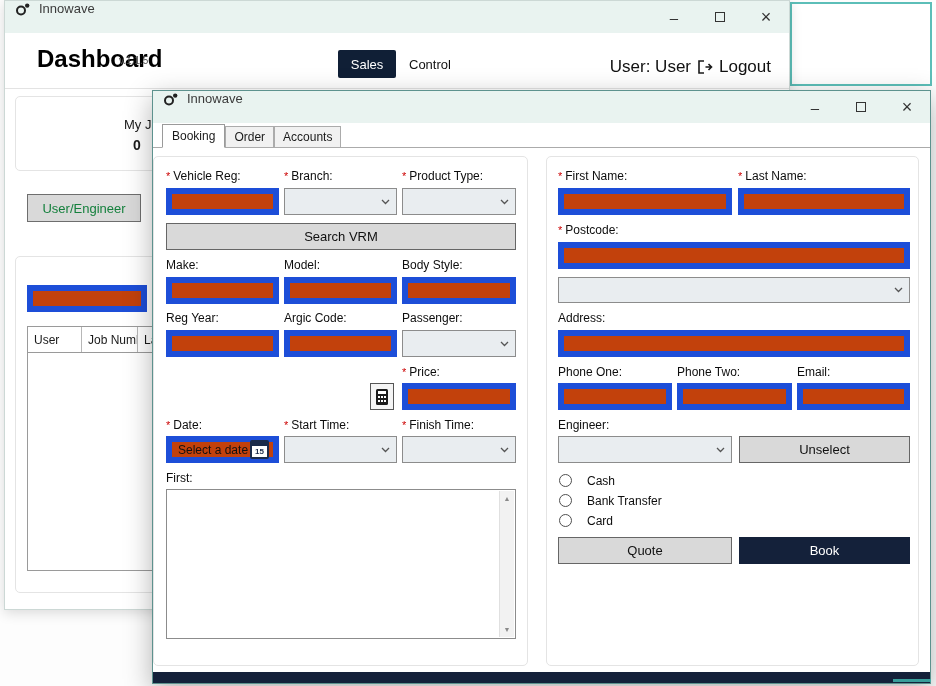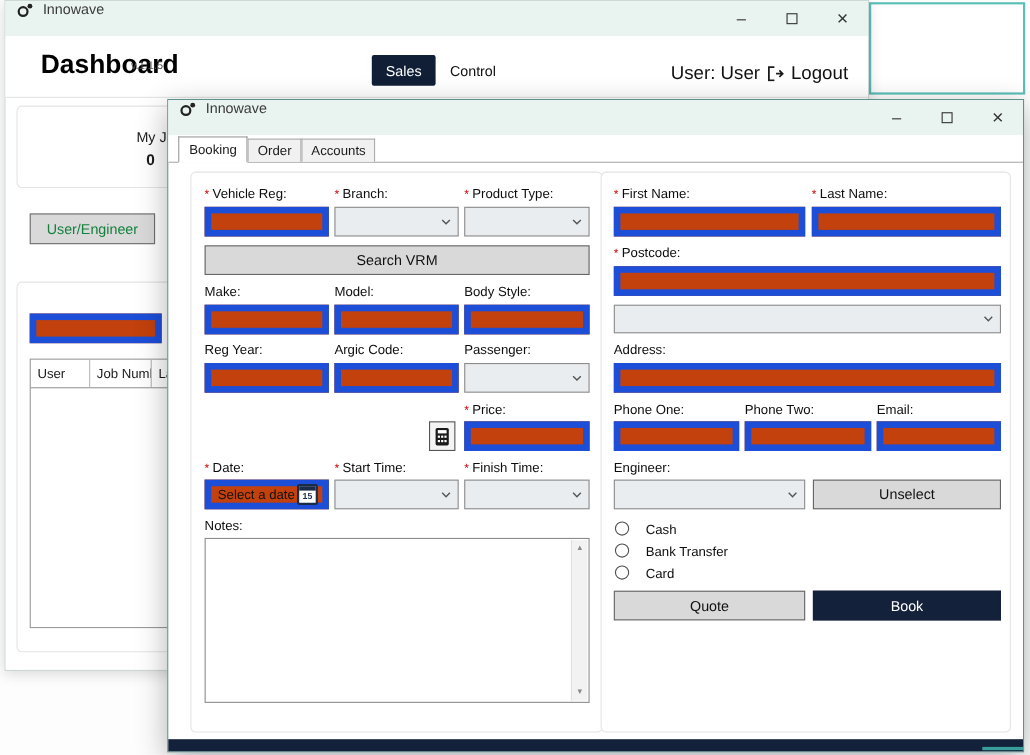--- a/index.html
+++ b/index.html
@@ -143,21 +143,21 @@
       <span class="win-btn close">×</span>
     </div>
   </div>
 
   <div class="tabstrip">
     <div class="tab active">Booking</div>
     <div class="tab">Order</div>
     <div class="tab">Accounts</div>
   </div>
 
-  <div class="card" style="left:20px;top:65px;width:375px;height:510px">
+  <div class="card" style="left:0;top:65px;width:375px;height:510px">
 
     <div class="flabel" style="left:12px;top:12px"><span class="req">*</span><span>Vehicle Reg:</span></div>
     <div class="flabel" style="left:130px;top:12px"><span class="req">*</span><span>Branch:</span></div>
     <div class="flabel" style="left:248px;top:12px"><span class="req">*</span><span>Product Type:</span></div>
 
     <div class="tinput" style="left:12px;top:31px;width:113px"></div>
     <div class="combo" style="left:130px;top:31px;width:113px">
         <span class="chev"><svg width="9" height="6" viewBox="0 0 9 6">
             <path d="M1 1l3.5 3.5L8 1" fill="none" stroke="#555" stroke-width="1.3"></path>
           </svg></span>
@@ -220,21 +220,21 @@
         <span class="chev"><svg width="9" height="6" viewBox="0 0 9 6">
             <path d="M1 1l3.5 3.5L8 1" fill="none" stroke="#555" stroke-width="1.3"></path>
           </svg></span>
       </div>
     <div class="combo" style="left:248px;top:279px;width:114px">
         <span class="chev"><svg width="9" height="6" viewBox="0 0 9 6">
             <path d="M1 1l3.5 3.5L8 1" fill="none" stroke="#555" stroke-width="1.3"></path>
           </svg></span>
       </div>
 
-    <div class="flabel" style="left:12px;top:314px"><span>Notes:</span></div>
+    <div class="flabel" style="left:12px;top:314px"><span>First:</span></div>
     <div class="notes" style="left:12px;top:332px;width:350px;height:150px">
       <div class="vscroll">
         <span class="sb-arrow up">▲</span>
         <span class="sb-arrow down">▼</span>
       </div>
     </div>
   </div>
 
   <div class="card" style="left:393px;top:65px;width:373px;height:510px">
 

